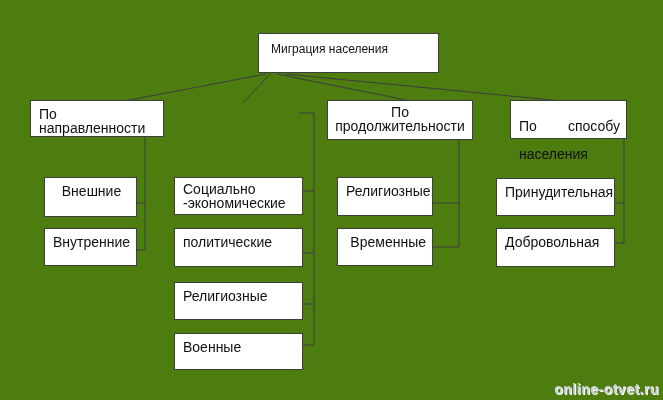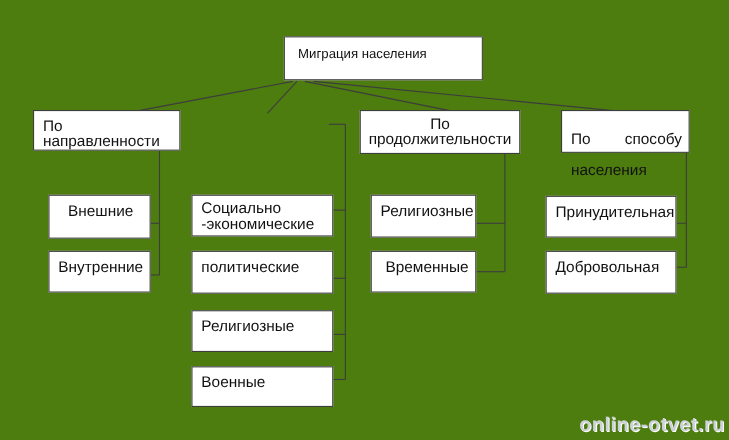--- a/index.html
+++ b/index.html
@@ -13,21 +13,21 @@
     position:absolute;box-sizing:border-box;background:#ffffff;
     border:1px solid #3d3d3d;font-size:14px;line-height:14px;
     padding:6px 6px 0 8px;white-space:pre-line;
   }
   .box.root{font-size:12px;padding-top:8px;padding-left:12px;}
   .box.center{text-align:center;padding-top:4px;padding-left:4px;padding-right:4px;}
   .box.split{padding-top:4px;}
   .split-row{display:flex;justify-content:space-between;}
   .watermark{
     position:absolute;right:4px;bottom:3px;
-    font-size:18px;font-weight:bold;letter-spacing:0.5px;
+    font-size:14px;font-weight:bold;letter-spacing:0.5px;
     color:#cdd1d9;text-shadow:1px 1px 0 #ffffff;
   }
 </style>
 </head>
 <body>
 
 <div class="canvas">
 
   <svg class="lines">
 

